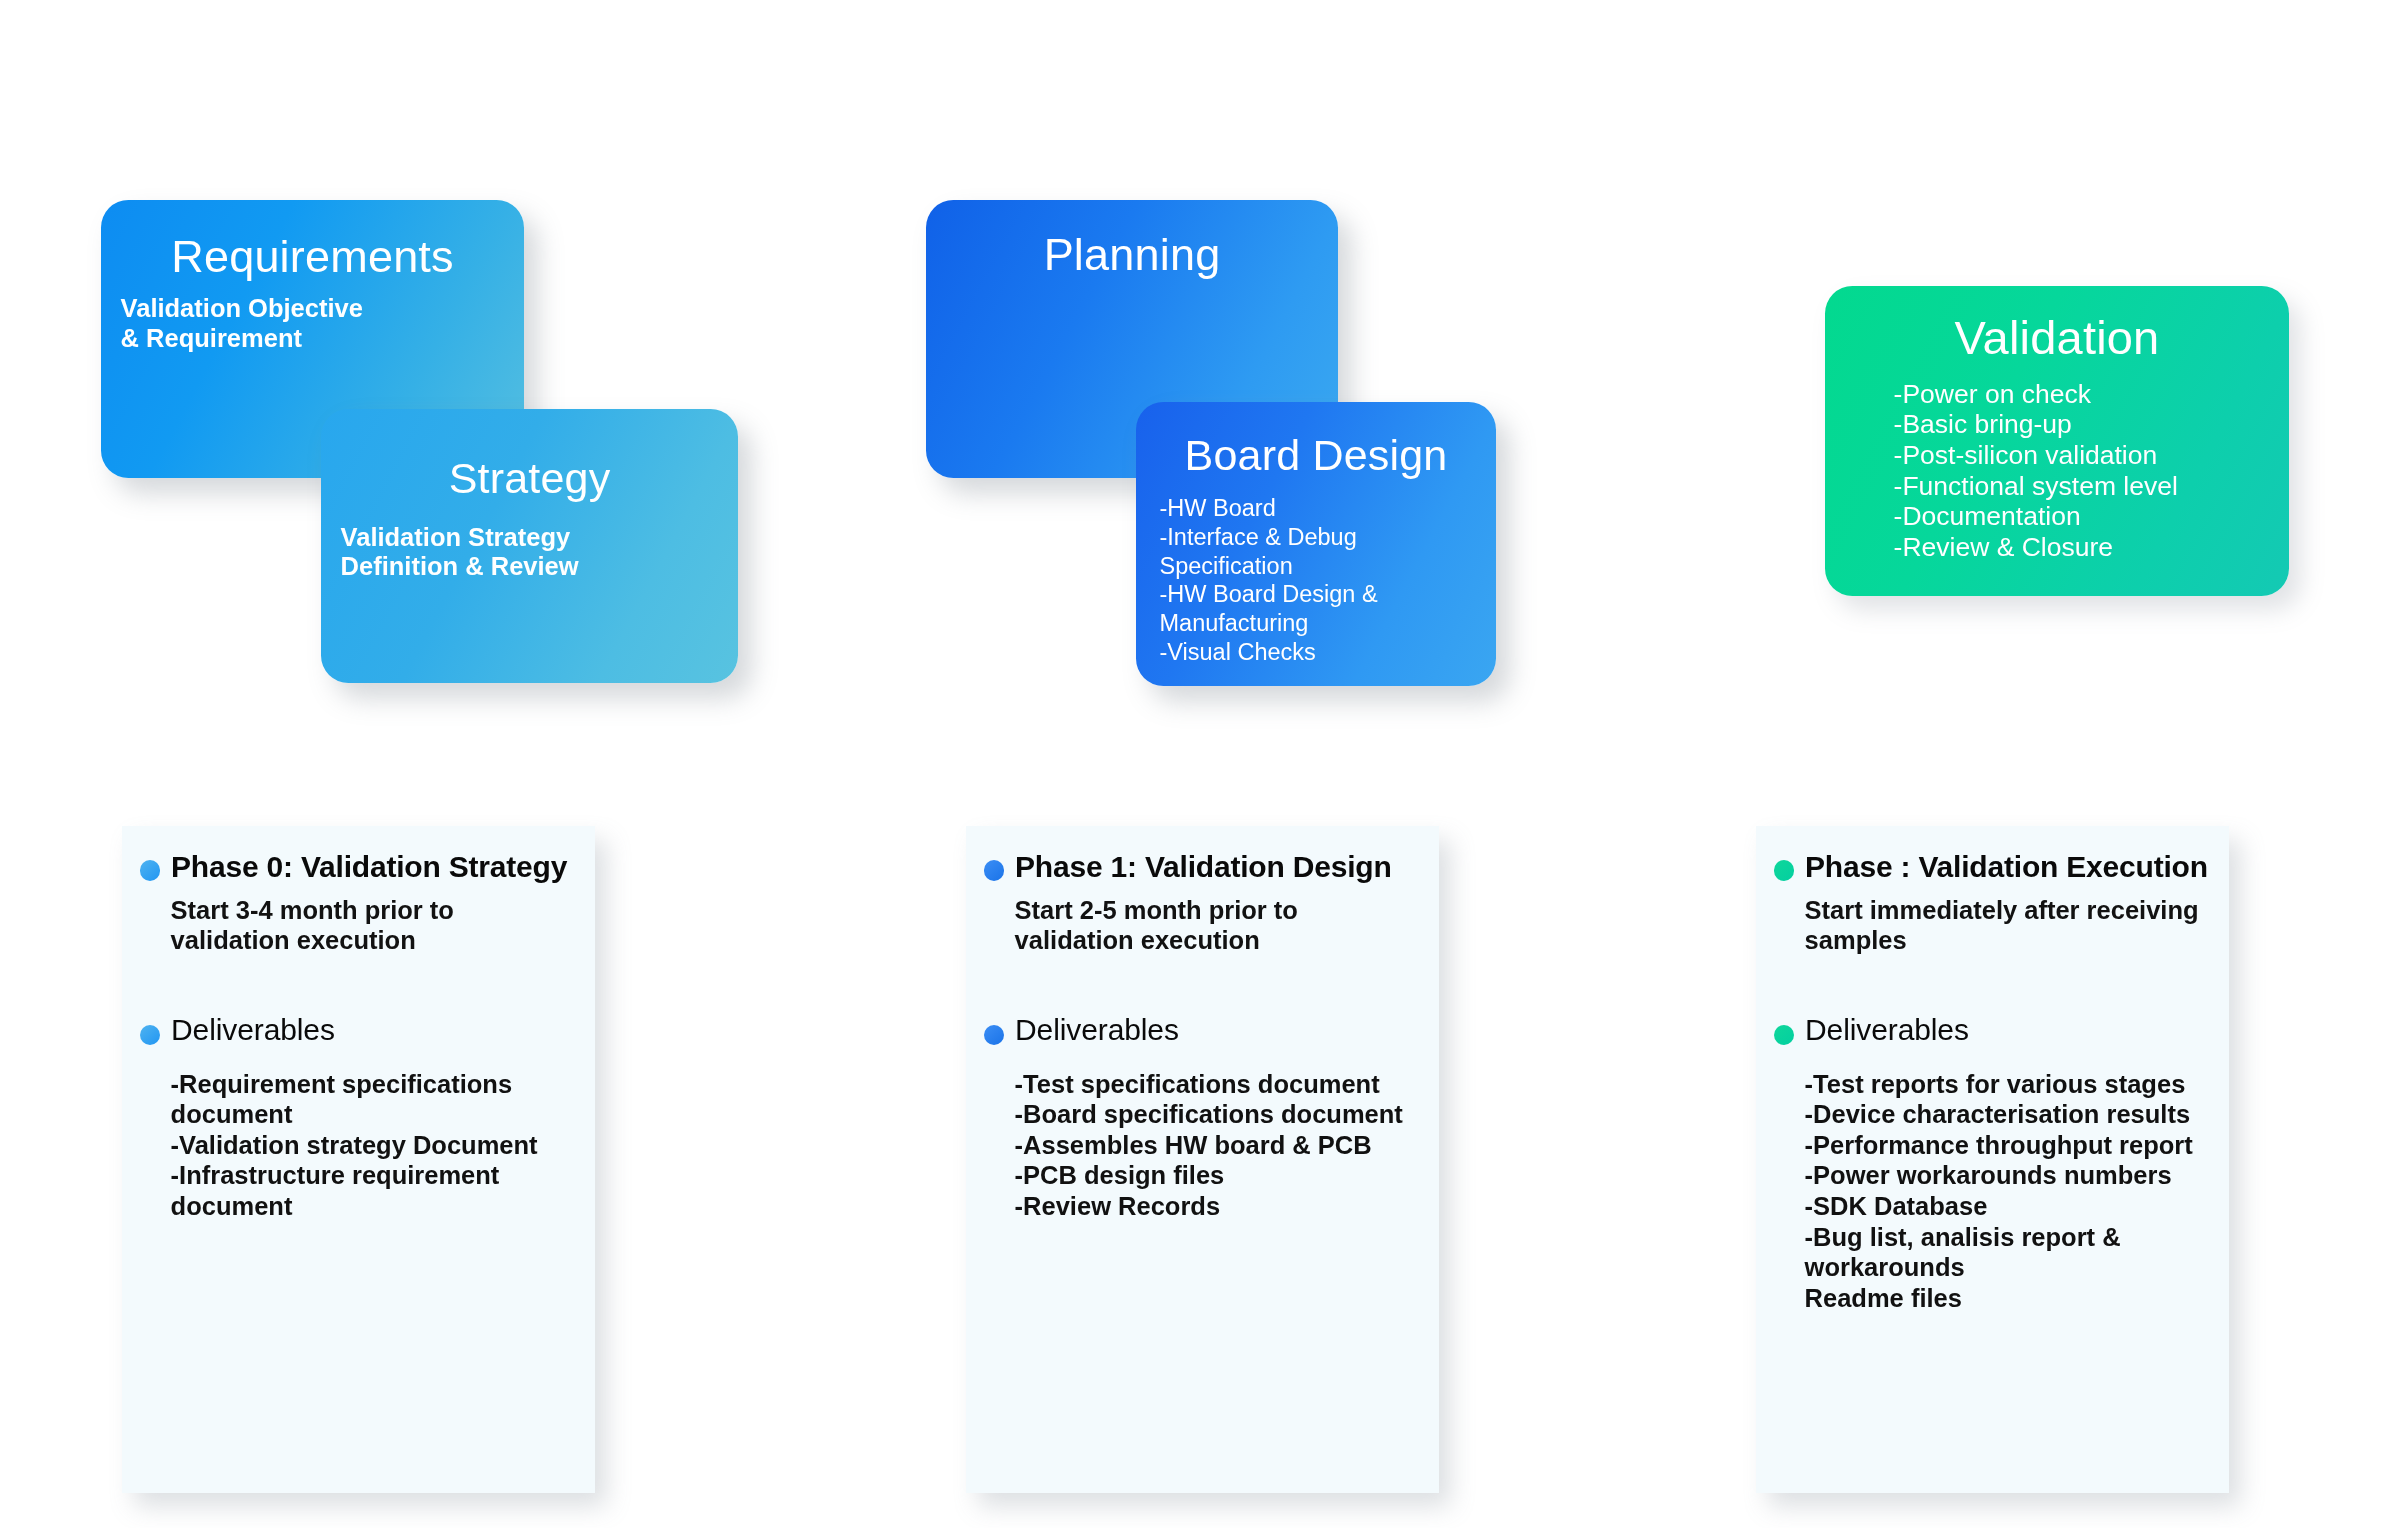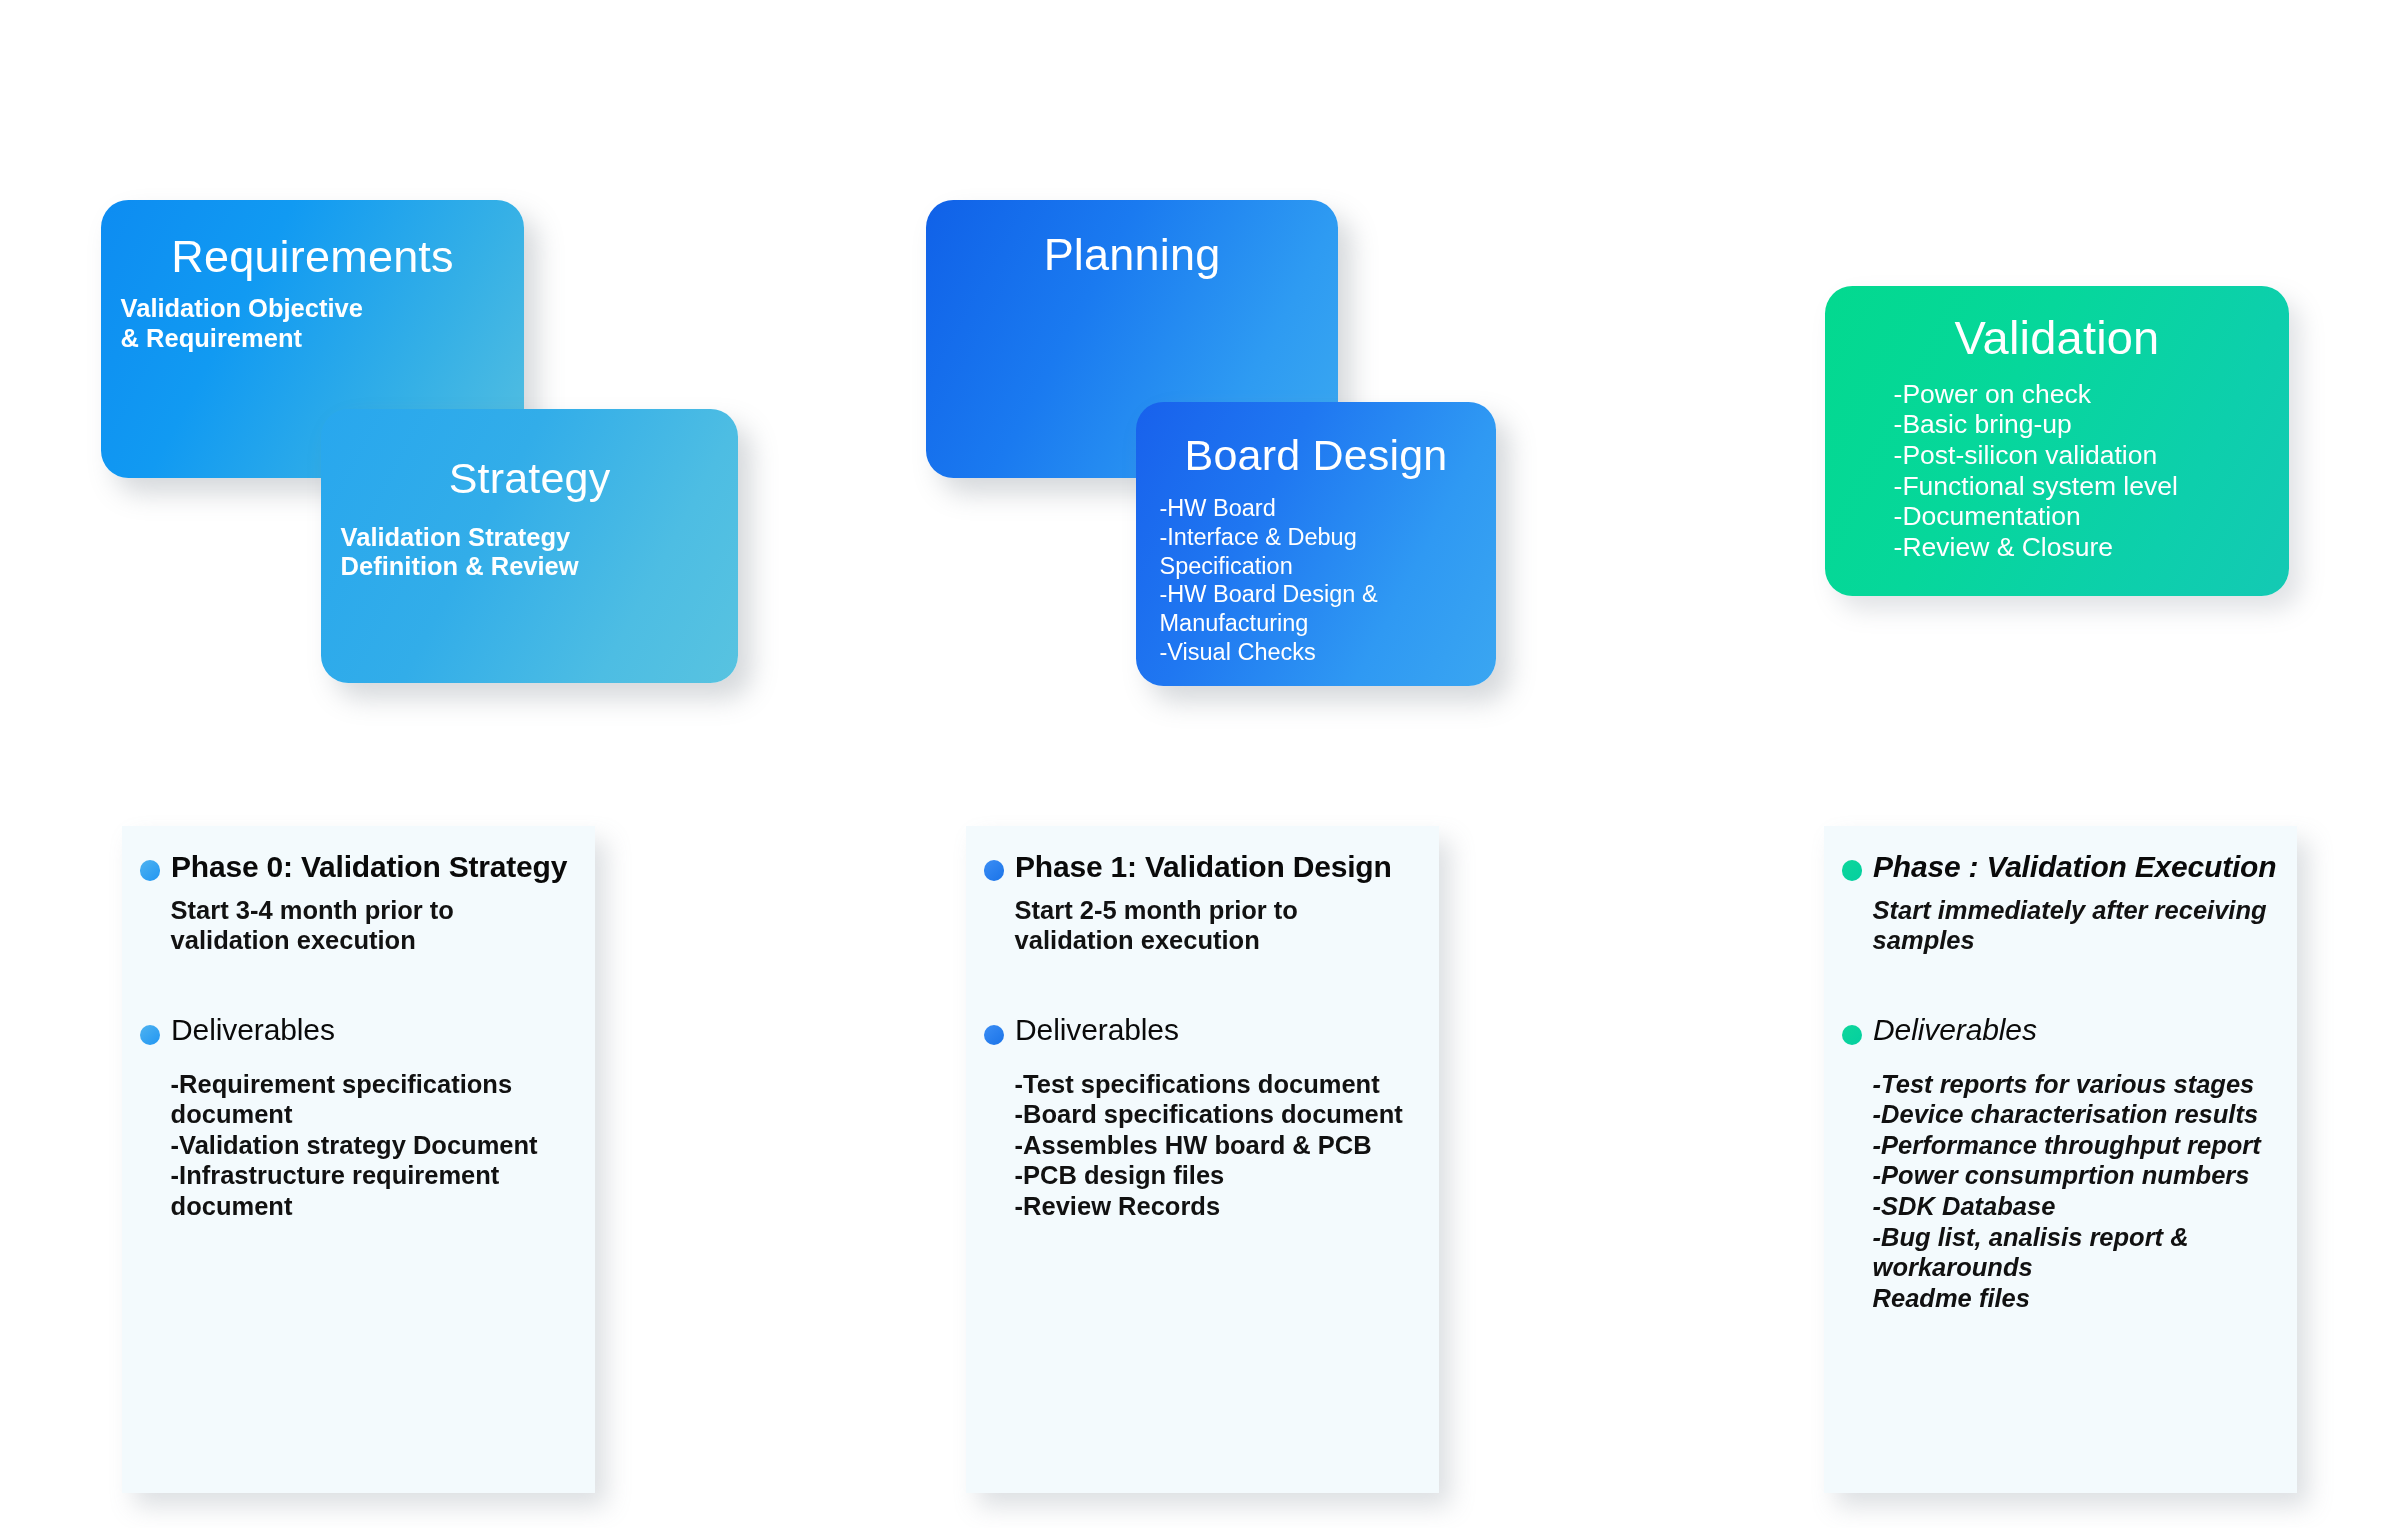--- a/index.html
+++ b/index.html
@@ -101,21 +101,21 @@
     top: 826px;
     width: 473px;
     height: 667px;
     background: #f3fafd;
     box-shadow: 11.8px 13.7px 23.5px rgba(140,148,158,0.30);
     box-sizing: border-box;
     padding: 23.5px 17.6px 0 17.6px;
   }
   #panel-0 { left: 122px; }
   #panel-1 { left: 966px; }
-  #panel-2 { left: 1824px; font-style: italic; }
+  #panel-2 { left: 1756px; }
 
   .panel-head {
     display: flex;
     align-items: flex-start;
     gap: 10.8px;
   }
   .bullet {
     width: 20.6px; height: 20.6px;
     border-radius: 50%;
     flex: 0 0 auto;
@@ -248,21 +248,21 @@
     </div>
     <div class="panel-note">Start immediately after receiving samples</div>
     <div class="panel-deliv-head">
       <span class="bullet green"></span>
       <div class="deliv-label">Deliverables</div>
     </div>
     <div class="deliv-list">
       <div>-Test reports for various stages</div>
       <div>-Device characterisation results</div>
       <div>-Performance throughput report</div>
-      <div>-Power consumprtion numbers</div>
+      <div>-Power workarounds numbers</div>
       <div>-SDK Database</div>
       <div>-Bug list, analisis report &amp; workarounds</div>
       <div>Readme files</div>
     </div>
   </div>
 
 </div>
 
 
 </body></html>

